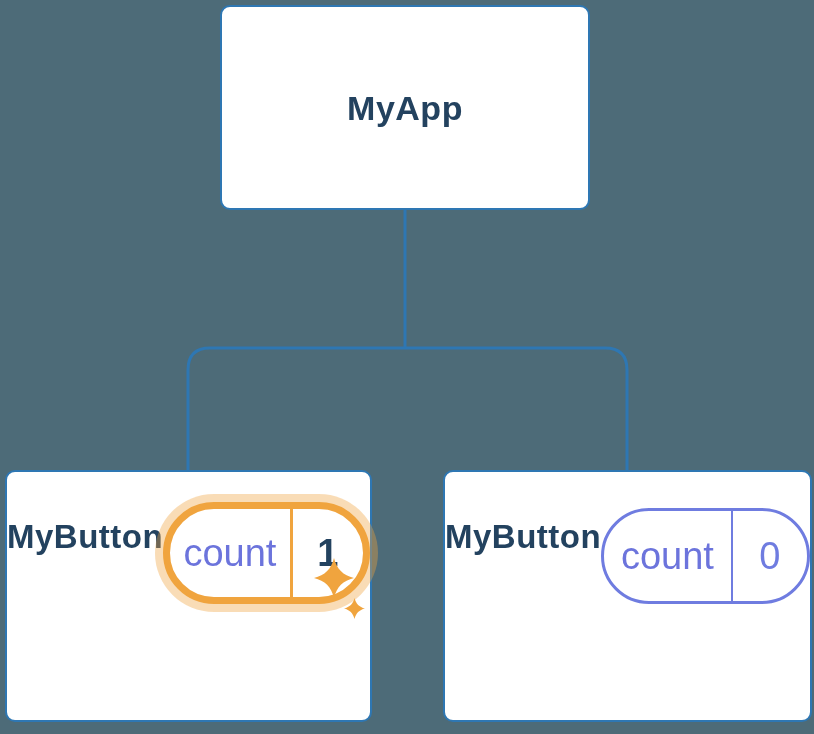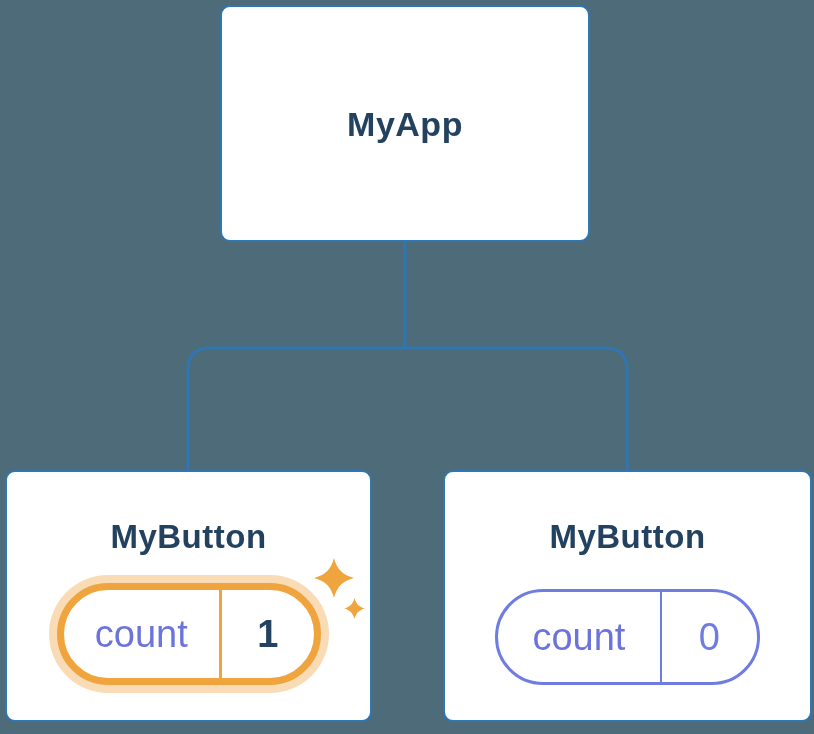--- a/index.html
+++ b/index.html
@@ -21,31 +21,30 @@
   .card {
     position: absolute;
     background: #ffffff;
     border: 2px solid #2e77b3;
     border-radius: 10px;
     box-sizing: border-box;
     z-index: 2;
   }
   .card-root {
     left: 220px; top: 5px;
-    width: 370px; height: 237px;
+    width: 370px; height: 205px;
     display: flex;
     align-items: center;
     justify-content: center;
   }
   .card-child {
     top: 470px;
     height: 252px;
     display: flex;
-    flex-direction: column;
-    align-items: center;
+    flex-direction: row;
   }
   .card-child-left  { left: 5px;   width: 367px; }
   .card-child-right { left: 443px; width: 369px; }
   .node-title {
     color: #23425f;
     font-weight: bold;
     font-size: 34px;
     line-height: 1;
     letter-spacing: 0.5px;
   }

